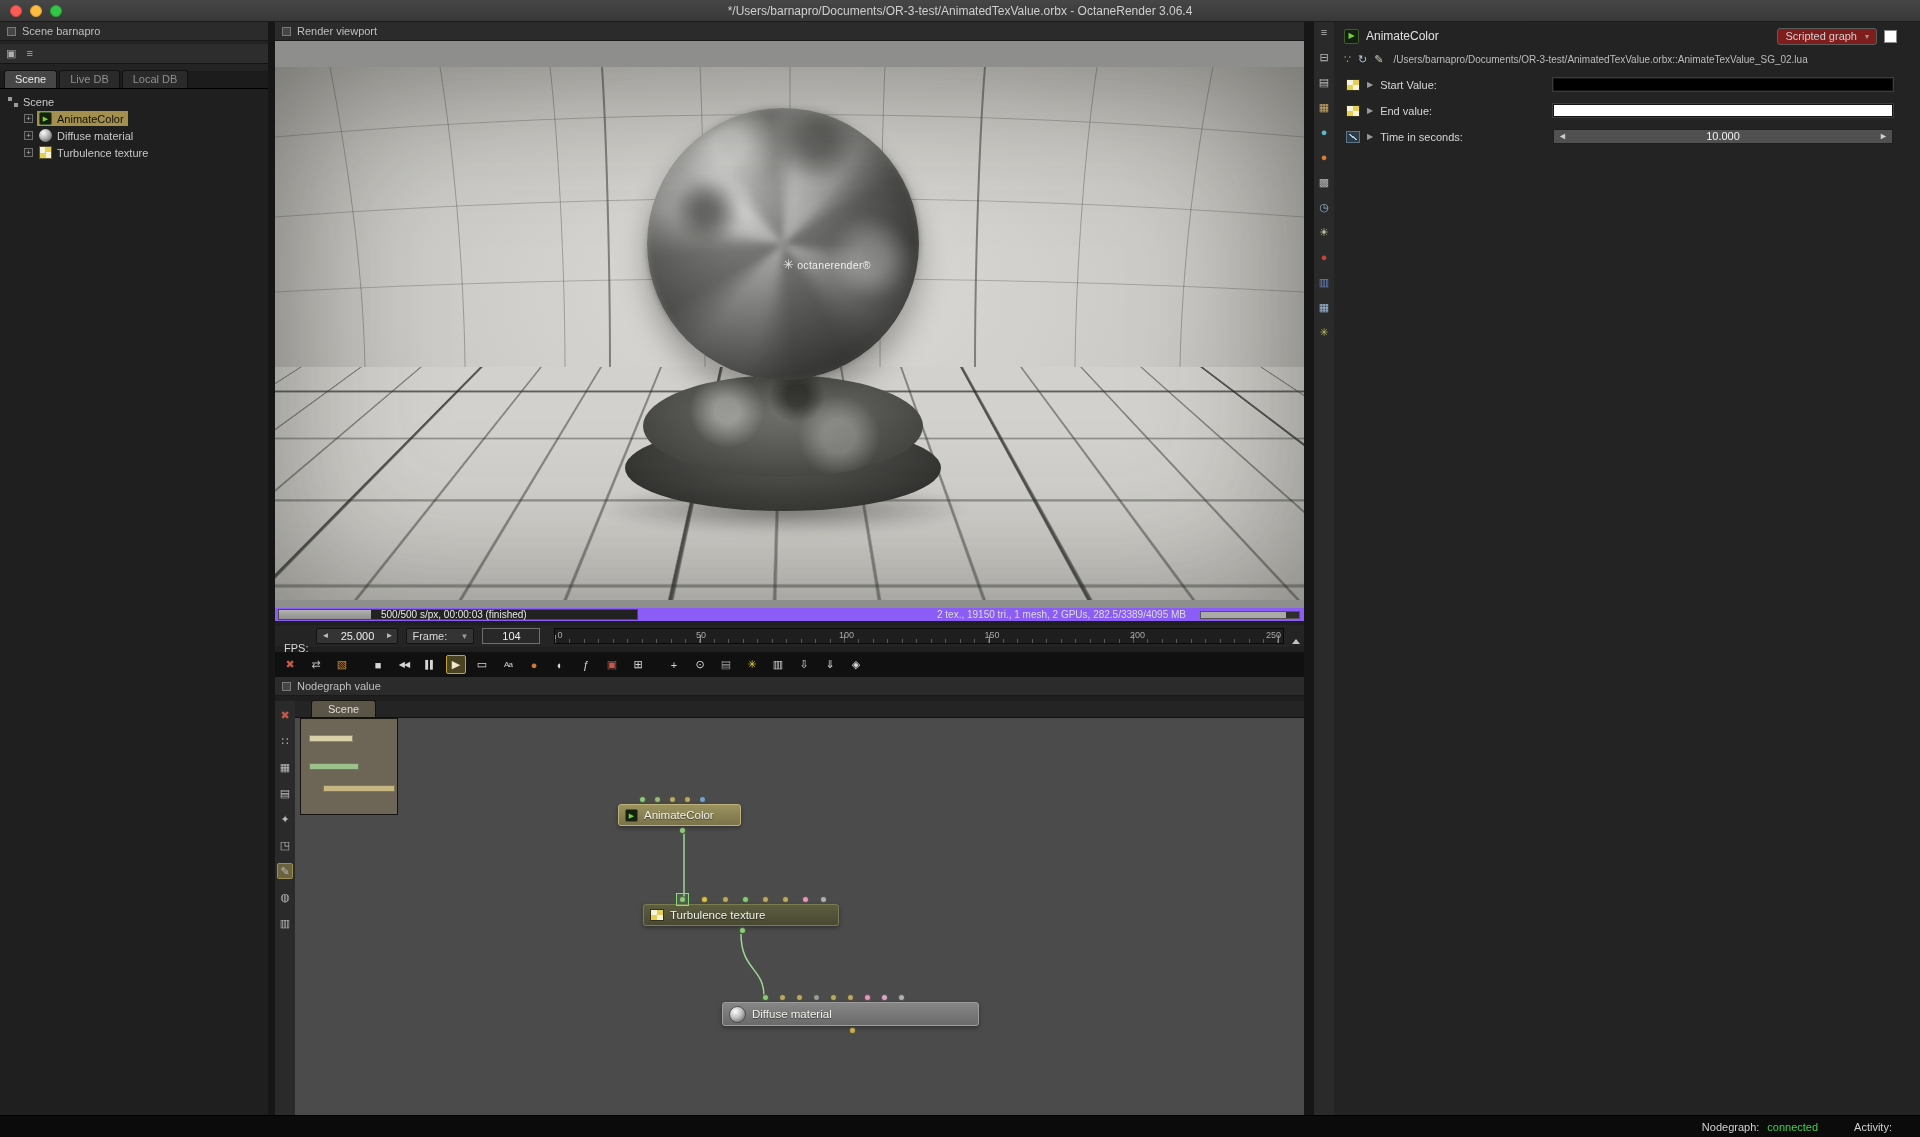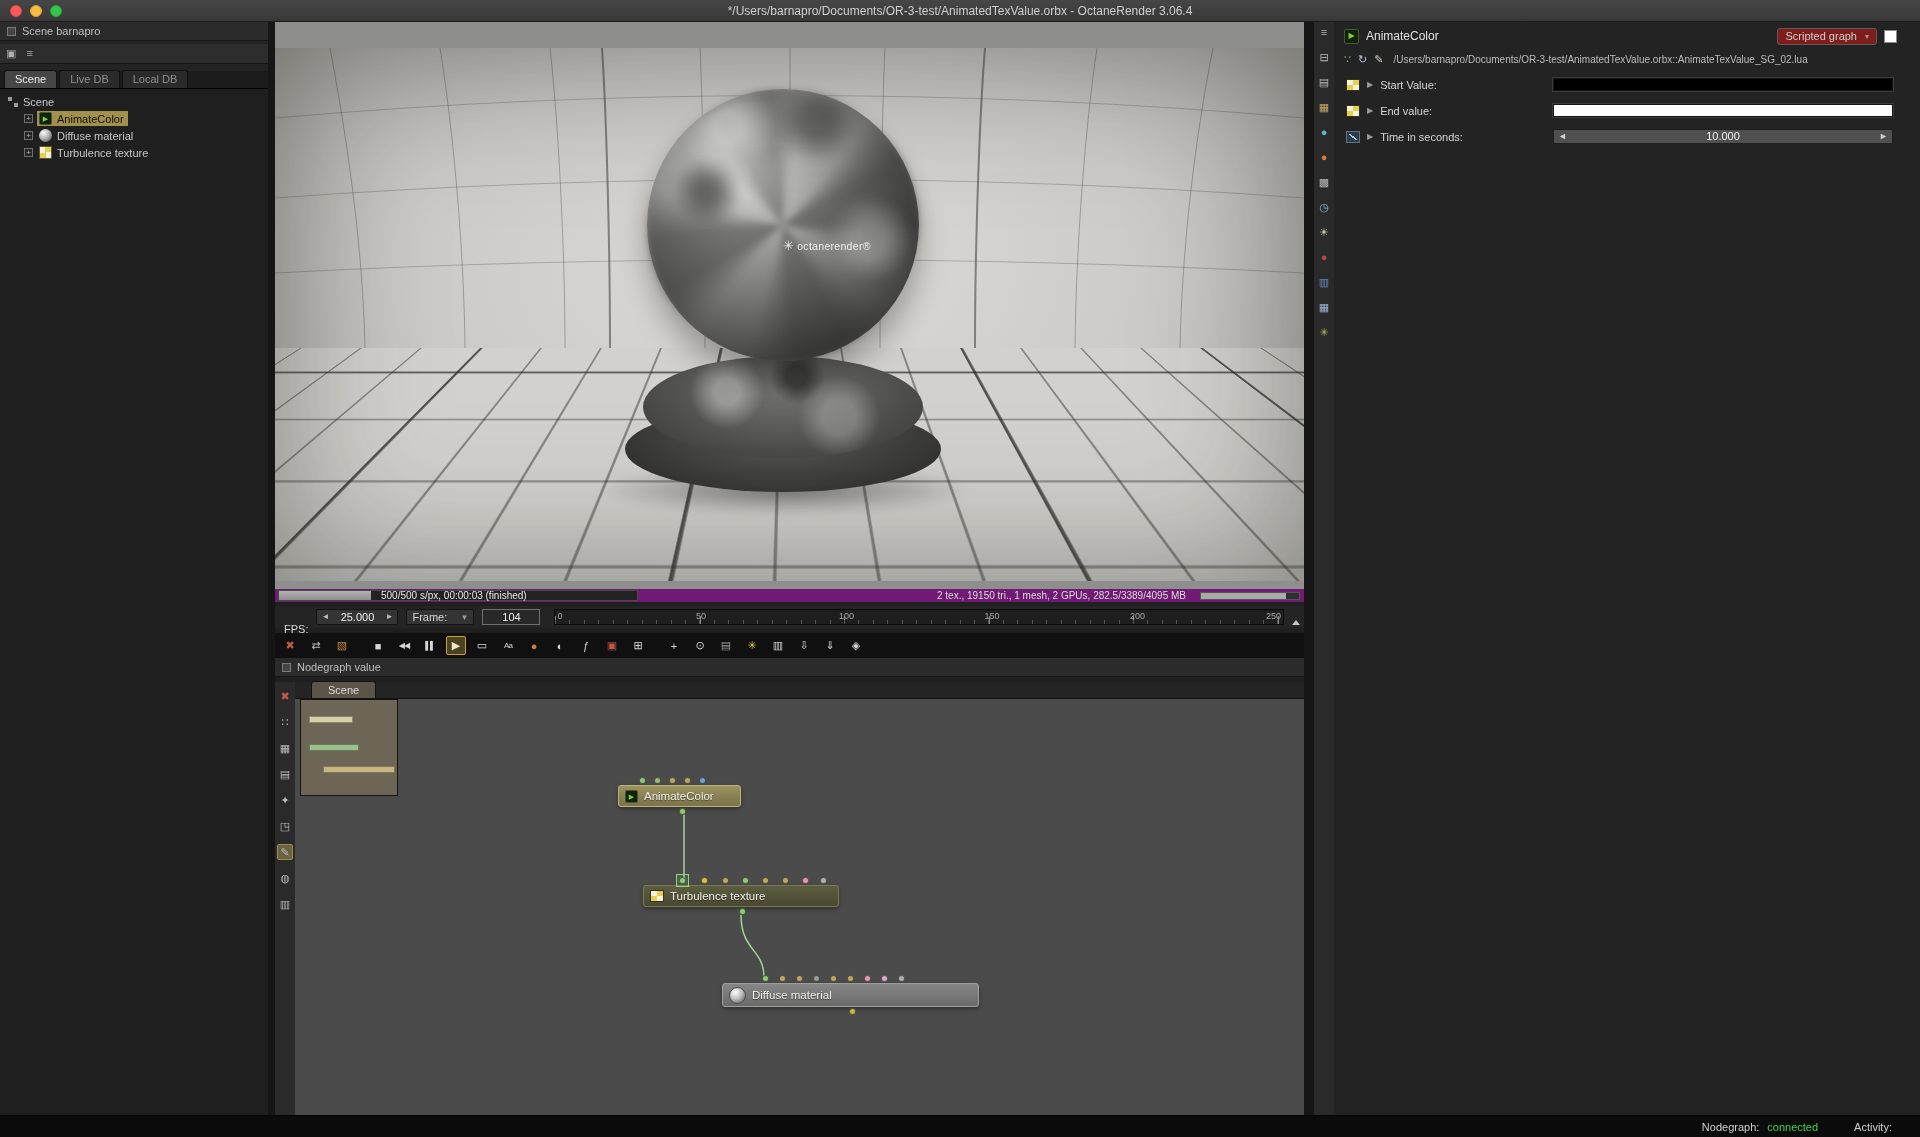--- a/index.html
+++ b/index.html
@@ -94,21 +94,21 @@
     background:
       radial-gradient(circle at 22% 38%, rgba(25,25,22,.5) 0 4%, transparent 13%),
       radial-gradient(circle at 62% 12%, rgba(25,25,22,.42) 0 5%, transparent 14%),
       radial-gradient(circle at 82% 55%, rgba(240,240,238,.3) 0 6%, transparent 16%),
       radial-gradient(circle at 30% 14%, rgba(250,250,248,.55) 0 5%, transparent 16%); }
   .logo { position:absolute; left:508px; top:190px; font-size:10.5px; color:rgba(255,255,255,.85);
     letter-spacing:.3px; display:flex; align-items:center; gap:3px; }
   .logo .gear { font-size:13px; }
 
   
-  .progress-row { height:13px; background:#701a75; display:flex; align-items:center; padding:0 4px 0 3px; flex:0 0 auto; }
+  .progress-row { height:13px; background:#8b5cf6; display:flex; align-items:center; padding:0 4px 0 3px; flex:0 0 auto; }
   .pbar { position:relative; width:360px; height:11px; border:1px solid #4a4a4a; background:#222; flex:0 0 auto; }
   .pbar-fill { position:absolute; left:0; top:0; bottom:0; width:92px; background:linear-gradient(#b2b2b0,#8e8e8c); }
   .pbar-text { position:absolute; left:102px; top:0; line-height:10px; font-size:10px; color:#e8e8e8; white-space:nowrap; }
   .stats { margin-left:auto; font-size:10px; color:#dcdcdc; white-space:nowrap; }
   .vram-bar { width:100px; height:8px; margin-left:14px; border:1px solid #555; flex:0 0 auto;
     background:linear-gradient(90deg,#a9a9a7 0 87%, #2e2e2e 87%); }
 
   .controls-row { height:22px; margin-top:4px; background:#242424; display:flex; align-items:center;
     padding:0 12px 0 9px; gap:8px; flex:0 0 auto; }
   .ctl-label { font-size:11px; color:#d8d8d8;margin-top:24px; }
@@ -269,20 +269,24 @@
                 <span class="tree-label">Turbulence texture</span>
               </span>
             </div>
           </div>
       </div>
     </aside>
 
     <div class="v-gutter" style="width:7px"></div>
 
     <section class="center">
+      <div class="panel-header">
+        <span class="ph-icon"></span>
+        <span>Render viewport</span>
+      </div>
 
       <div class="viewport-outer">
         <div class="render-area">
           <svg class="wall-svg" width="1029" height="300" viewBox="0 0 1029 300">
             <g stroke="#3a3a36" stroke-width="1" fill="none" opacity="0.35">
               <path d="M90,300 C88,200 72,90 55,0"></path>
               <path d="M190,300 C189,200 178,80 165,0"></path>
               <path d="M290,300 C290,200 283,70 275,0"></path>
               <path d="M430,300 C430,200 428,60 425,0"></path>
               <path d="M515,300 L515,0"></path>

